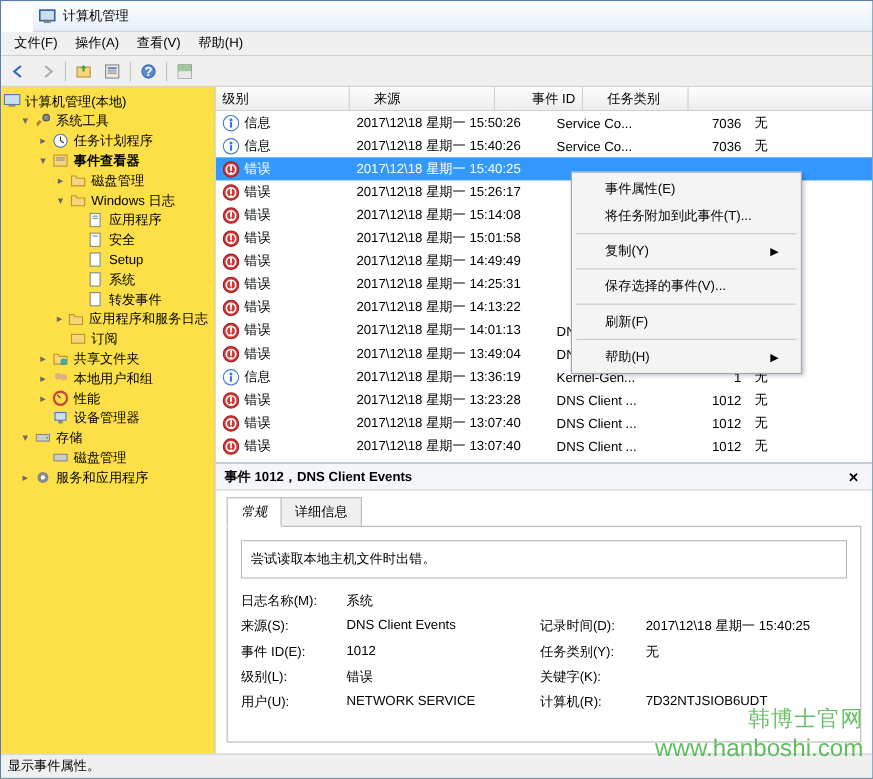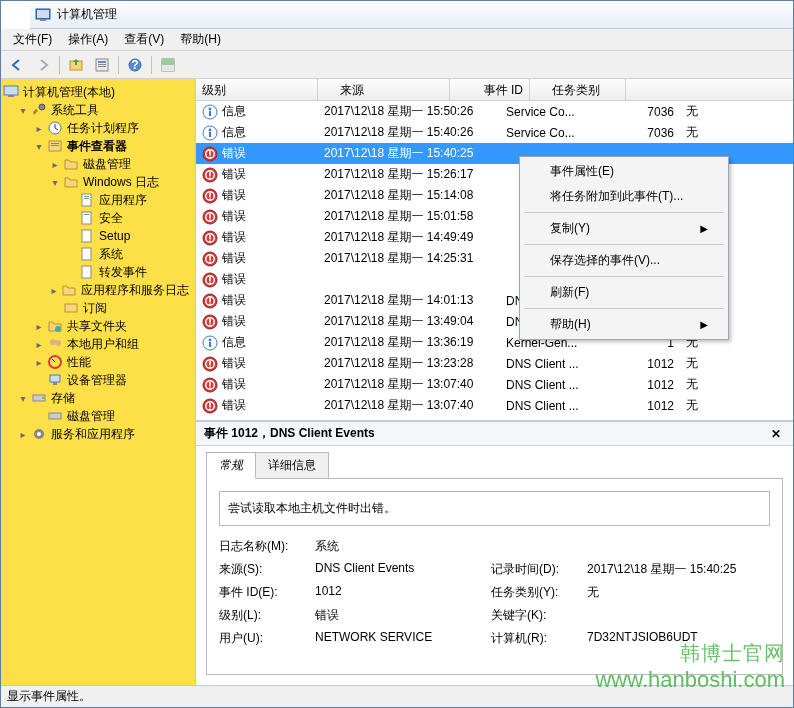--- a/index.html
+++ b/index.html
@@ -491,20 +491,21 @@
               <svg width="16" height="16">
                 <circle cx="8" cy="8" r="7" fill="#d03a3a" stroke="#a02020"></circle>
                 <circle cx="8" cy="8" r="5" fill="#fff"></circle>
                 <circle cx="8" cy="8" r="3.5" fill="#d03a3a"></circle>
                 <rect x="7.2" y="4.5" width="1.6" height="5" fill="#fff"></rect>
                 <rect x="7.2" y="10.5" width="1.6" height="1.6" fill="#fff"></rect>
               </svg>
             </span>
             <span>错误</span>
           </div>
+          <div class="ev-cell col-date">2017\12\18 星期一 14:13:22</div>
           <div class="ev-cell col-src"></div>
           <div class="ev-cell col-id"></div>
           <div class="ev-cell col-cat"></div>
         </div>
         <div class="ev-row">
           <div class="ev-cell col-level">
             <span class="ev-icon">
               <svg width="16" height="16">
                 <circle cx="8" cy="8" r="7" fill="#d03a3a" stroke="#a02020"></circle>
                 <circle cx="8" cy="8" r="5" fill="#fff"></circle>

